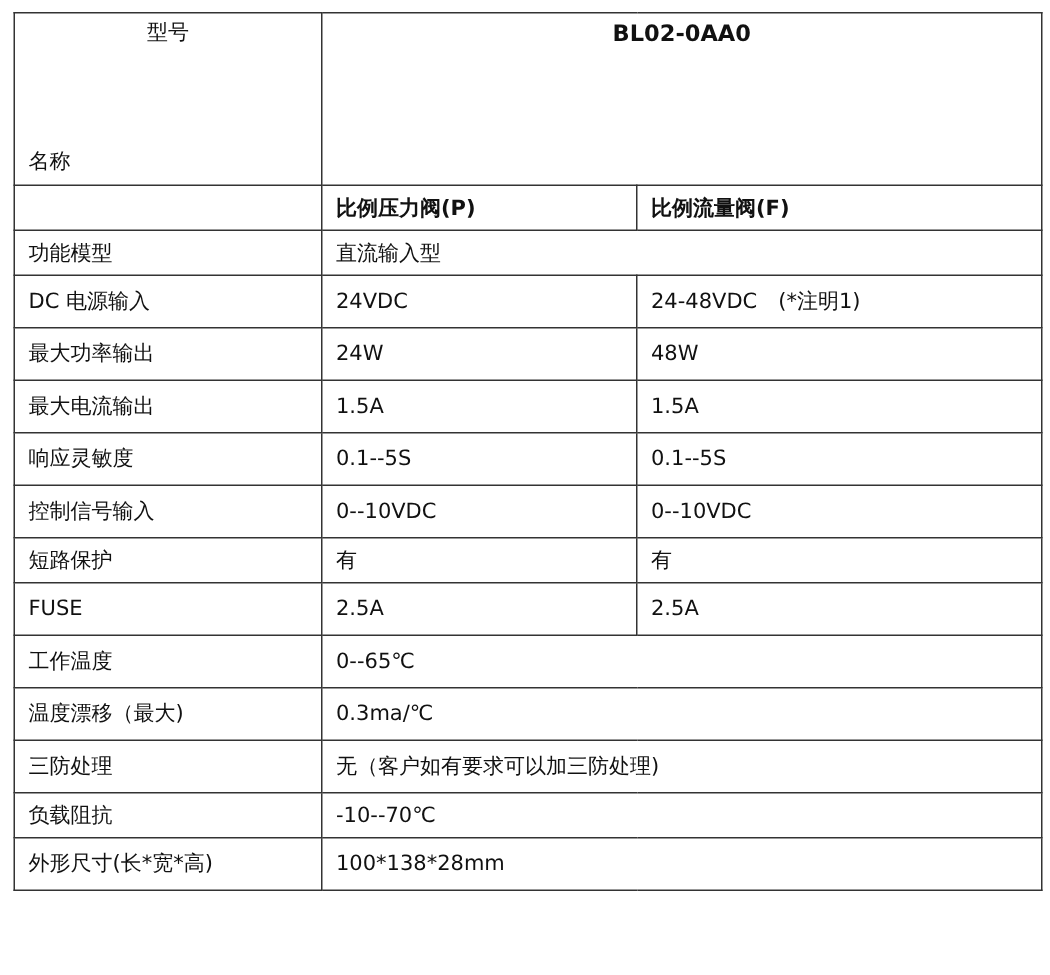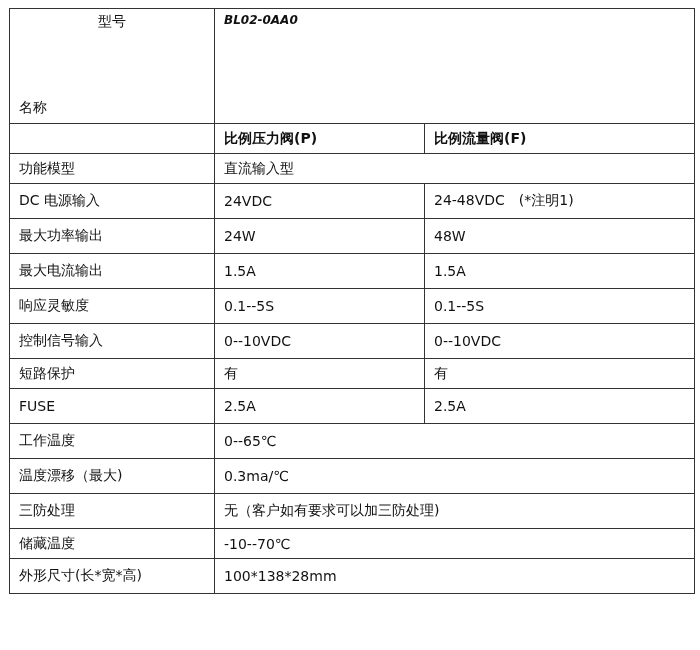--- a/index.html
+++ b/index.html
@@ -17,21 +17,21 @@
       vertical-align: middle;
       white-space: nowrap;
       overflow: hidden;
     }
     col.c1 { width: 205px; }
     col.c2 { width: 210px; }
     col.c3 { width: 270px; }
     .hdr-left { position: relative; height: 82px; padding: 16px !important; }
     .hdr-left .top { position: absolute; left: 0; right: 0; top: 4px; text-align: center; }
     .hdr-left .bottom { position: absolute; left: 9px; bottom: 6px; }
-    .hdr-right { text-align: left; vertical-align: top !important; padding-top: 4px !important; font-weight: bold; font-size: 12px; font-style: italic; }
+    .hdr-right { text-align: center; vertical-align: top !important; padding-top: 4px !important; font-weight: bold; font-size: 15px; }
     .sub-hdr td { height: 29px; font-weight: bold; }
     tr.r35 td { height: 34px; }
     tr.r30 td { height: 29px; }
   </style>
 </head>
 <body>
 
 <table class="spec">
   <colgroup>
       <col class="c1">
@@ -97,21 +97,21 @@
   </tr>
   <tr class="r35">
     <td>温度漂移（最大)</td>
     <td colspan="2">0.3ma/℃</td>
   </tr>
   <tr class="r35">
     <td>三防处理</td>
     <td colspan="2">无（客户如有要求可以加三防处理)</td>
   </tr>
   <tr class="r30">
-    <td>储藏温度</td>
+    <td>负载阻抗</td>
     <td colspan="2">-10--70℃</td>
   </tr>
   <tr class="r35">
     <td>外形尺寸(长*宽*高)</td>
     <td colspan="2">100*138*28mm</td>
   </tr>
 </tbody>
   </table>
 
 </body></html>

